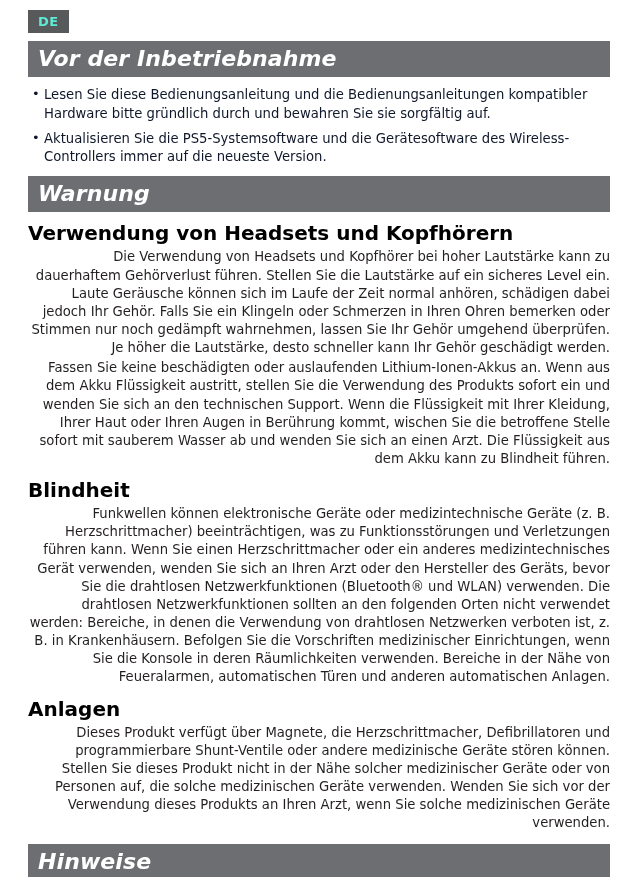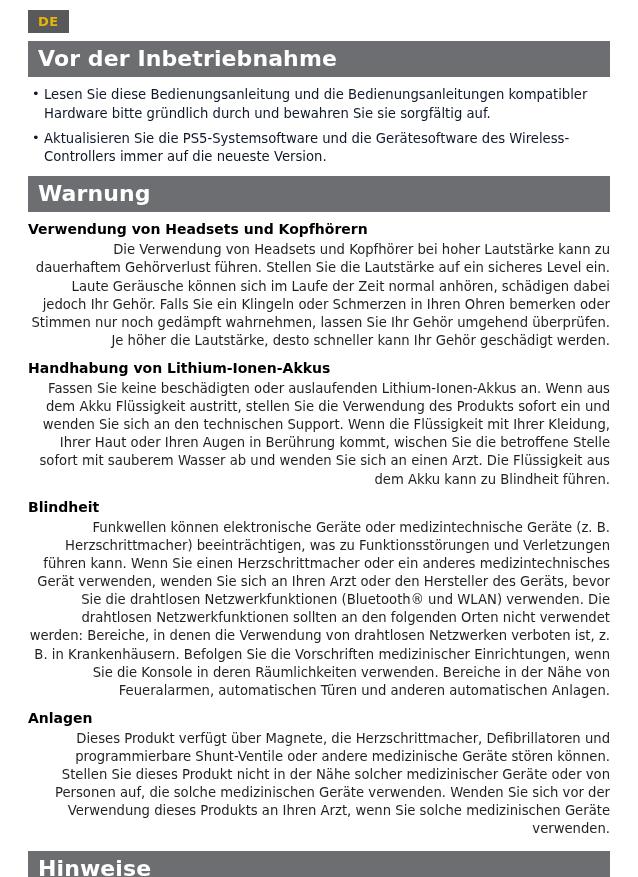--- a/index.html
+++ b/index.html
@@ -17,37 +17,38 @@
   .page {
     width: 638px;
     height: 877px;
     position: relative;
     box-sizing: border-box;
     padding: 0 28px 0 28px;
   }
   .lang-badge {
     display: inline-block;
     background: #58595b;
-    color: #eab308;
+    color: #5eead4;
     font-size: 13px;
     font-weight: bold;
     letter-spacing: 0.5px;
     padding: 4px 10px 4px 10px;
     margin-top: 10px;
     margin-bottom: 8px;
   }
   .band {
     background: #6d6e71;
     color: #ffffff;
     font-size: 22px;
     font-weight: bold;
     line-height: 1.15;
     padding: 5px 10px 6px 10px;
     margin-bottom: 9px;
     letter-spacing: 0.1px;
+    font-style: italic;
   }
   ul.bullets {
     list-style: none;
     margin: 0 0 10px 0;
     padding: 0 0 0 2px;
   }
   ul.bullets li {
     position: relative;
     padding-left: 14px;
     font-size: 13.2px;
@@ -56,21 +57,21 @@
     color: #0f172a;
   }
   ul.bullets li:before {
     content: "•";
     position: absolute;
     left: 2px;
     top: -1px;
     font-size: 13px;
   }
   h3.sub {
-    font-size: 14px;
+    font-size: 20px;
     font-weight: bold;
     margin: 10px 0 3px 0;
     color: #000000;
     line-height: 1.2;
   }
   h3.sub.first {
     margin-top: 6px;
   }
   p.body {
     font-size: 13.2px;
@@ -95,21 +96,20 @@
   <ul class="bullets">
     <li>Lesen Sie diese Bedienungsanleitung und die Bedienungsanleitungen kompatibler Hardware bitte gründlich durch und bewahren Sie sie sorgfältig auf.</li>
     <li>Aktualisieren Sie die PS5-Systemsoftware und die Gerätesoftware des Wireless-Controllers immer auf die neueste Version.</li>
   </ul>
 
   <div class="band">Warnung</div>
 
   <h3 class="sub first">Verwendung von Headsets und Kopfhörern</h3>
   <p class="body">Die Verwendung von Headsets und Kopfhörer bei hoher Lautstärke kann zu dauerhaftem Gehörverlust führen. Stellen Sie die Lautstärke auf ein sicheres Level ein. Laute Geräusche können sich im Laufe der Zeit normal anhören, schädigen dabei jedoch Ihr Gehör. Falls Sie ein Klingeln oder Schmerzen in Ihren Ohren bemerken oder Stimmen nur noch gedämpft wahrnehmen, lassen Sie Ihr Gehör umgehend überprüfen. Je höher die Lautstärke, desto schneller kann Ihr Gehör geschädigt werden.</p>
 
-  <h3 class="sub">Handhabung von Lithium-Ionen-Akkus</h3>
   <p class="body">Fassen Sie keine beschädigten oder auslaufenden Lithium-Ionen-Akkus an. Wenn aus dem Akku Flüssigkeit austritt, stellen Sie die Verwendung des Produkts sofort ein und wenden Sie sich an den technischen Support. Wenn die Flüssigkeit mit Ihrer Kleidung, Ihrer Haut oder Ihren Augen in Berührung kommt, wischen Sie die betroffene Stelle sofort mit sauberem Wasser ab und wenden Sie sich an einen Arzt. Die Flüssigkeit aus dem Akku kann zu Blindheit führen.</p>
 
   <h3 class="sub">Blindheit</h3>
   <p class="body">Funkwellen können elektronische Geräte oder medizintechnische Geräte (z. B. Herzschrittmacher) beeinträchtigen, was zu Funktionsstörungen und Verletzungen führen kann. Wenn Sie einen Herzschrittmacher oder ein anderes medizintechnisches Gerät verwenden, wenden Sie sich an Ihren Arzt oder den Hersteller des Geräts, bevor Sie die drahtlosen Netzwerkfunktionen (Bluetooth® und WLAN) verwenden. Die drahtlosen Netzwerkfunktionen sollten an den folgenden Orten nicht verwendet werden: Bereiche, in denen die Verwendung von drahtlosen Netzwerken verboten ist, z. B. in Krankenhäusern. Befolgen Sie die Vorschriften medizinischer Einrichtungen, wenn Sie die Konsole in deren Räumlichkeiten verwenden. Bereiche in der Nähe von Feueralarmen, automatischen Türen und anderen automatischen Anlagen.</p>
 
   <h3 class="sub">Anlagen</h3>
   <p class="body">Dieses Produkt verfügt über Magnete, die Herzschrittmacher, Defibrillatoren und programmierbare Shunt-Ventile oder andere medizinische Geräte stören können. Stellen Sie dieses Produkt nicht in der Nähe solcher medizinischer Geräte oder von Personen auf, die solche medizinischen Geräte verwenden. Wenden Sie sich vor der Verwendung dieses Produkts an Ihren Arzt, wenn Sie solche medizinischen Geräte verwenden.</p>
 
   <div class="section-notes">
     <div class="band">Hinweise</div>

